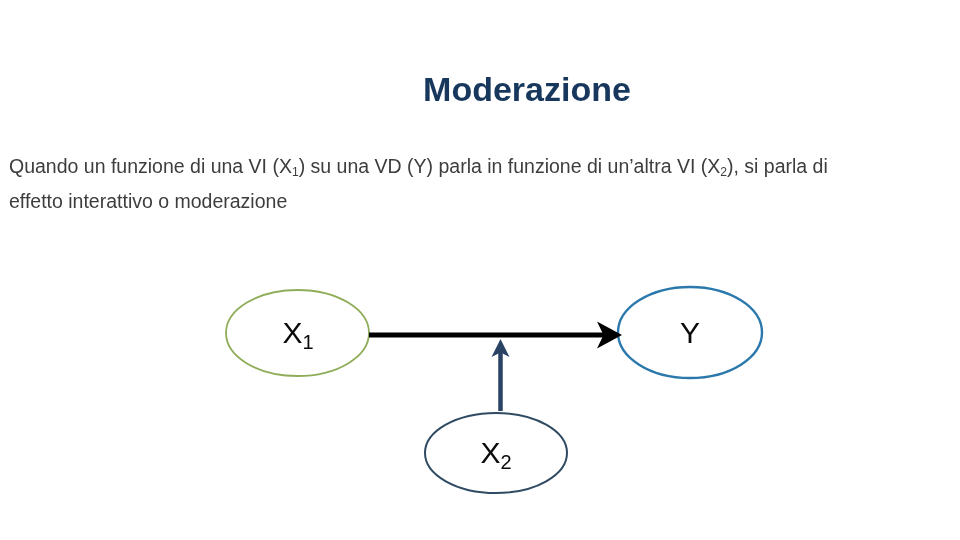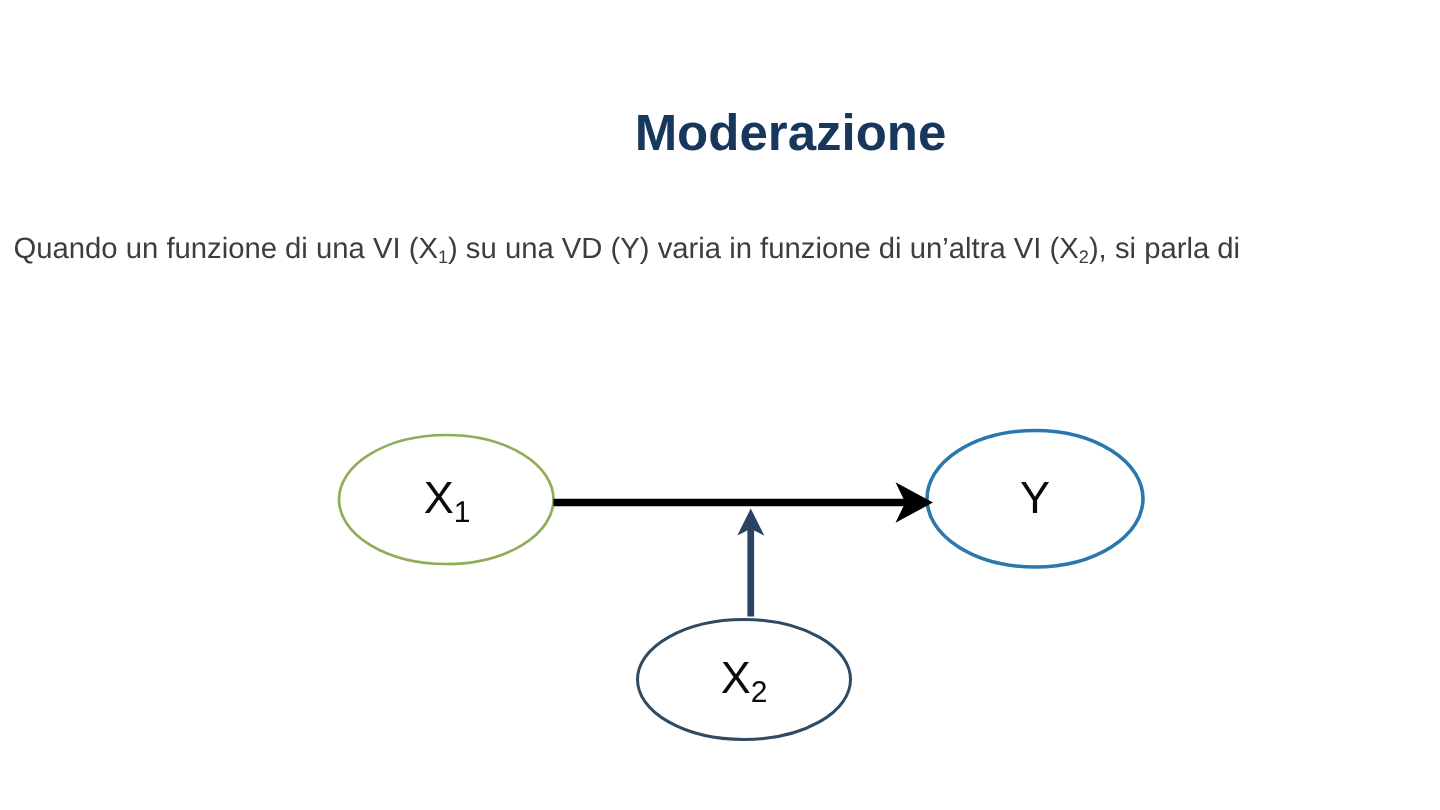--- a/index.html
+++ b/index.html
@@ -67,21 +67,21 @@
   .arrow-v-line { stroke: var(--v_arrow, #2A4365); stroke-width: 4.5; }
   .arrow-v-head { fill: var(--v_arrow, #2A4365); }
 </style>
 </head>
 <body>
 
 <div class="slide">
 
   <div class="slide-title">Moderazione</div>
 
-  <div class="body-text"><span>Quando un funzione di una VI (X</span><span class="subsc">1</span><span>) su una VD (Y) varia in funzione di un’altra VI (X</span><span class="subsc">2</span><span>), si parla di</span><br></div>
+  <div class="body-text"><span>Quando un funzione di una VI (X</span><span class="subsc">1</span><span>) su una VD (Y) parla in funzione di un’altra VI (X</span><span class="subsc">2</span><span>), si parla di</span><br><span>effetto interattivo o moderazione</span></div>
 
   <div class="diagram">
     <svg width="960" height="540" viewBox="0 0 960 540">
       <ellipse class="el-x1" cx="297.5" cy="333" rx="71.5" ry="43"></ellipse>
       <ellipse class="el-y" cx="690" cy="332.5" rx="72" ry="45.5"></ellipse>
       <ellipse class="el-x2" cx="496" cy="453" rx="71" ry="40"></ellipse>
 
       <g>
         <line class="arrow-h-line" x1="369" y1="335" x2="604" y2="335"></line>
         <polygon class="arrow-h-head" points="622,335 597,321.5 603.5,335 597,348.5"></polygon>

